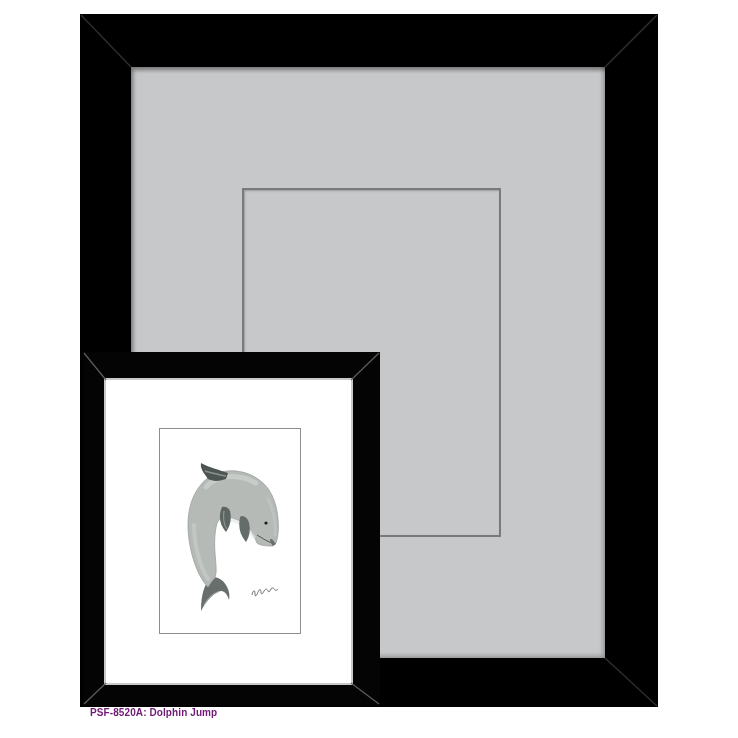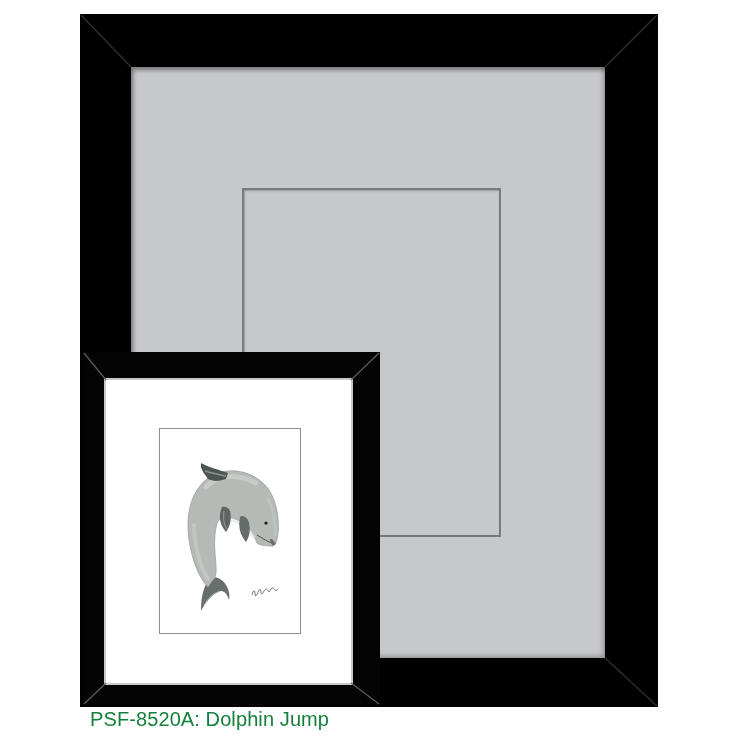--- a/index.html
+++ b/index.html
@@ -69,25 +69,26 @@
   .miters {
     position: absolute;
     left: 0; top: 0;
     pointer-events: none;
   }
 
   
   .caption {
     position: absolute;
     left: 90px; top: 707px;
-    font-size: 20px;
+    font-size: 10px;
     line-height: 1.25;
-    color: #15803d;
+    color: #701a75;
     letter-spacing: 0.1px;
     white-space: nowrap;
+    font-weight: bold;
   }
 </style>
 </head>
 <body>
 
 <div class="scene">
 
   <div class="big-frame">
     <div class="big-mat">
       <div class="mat-opening"></div>

